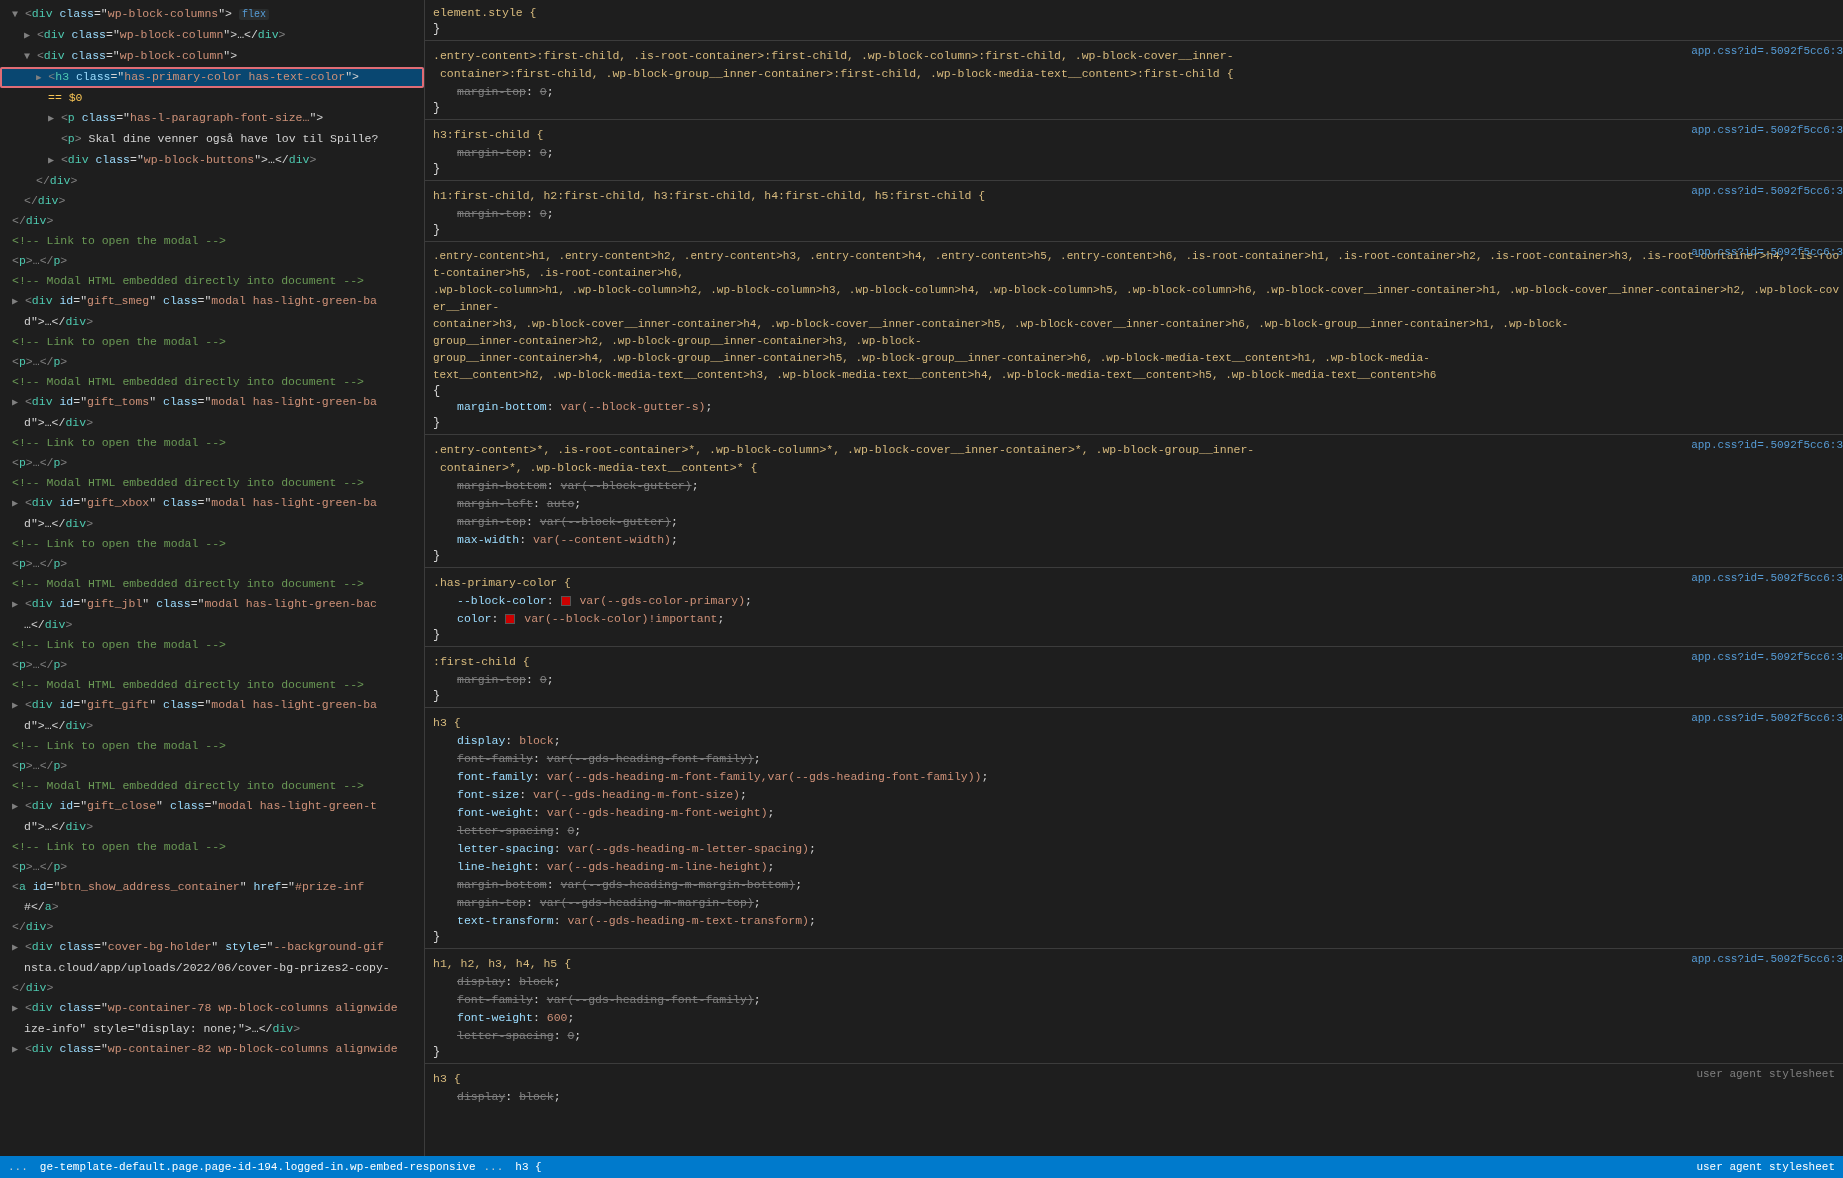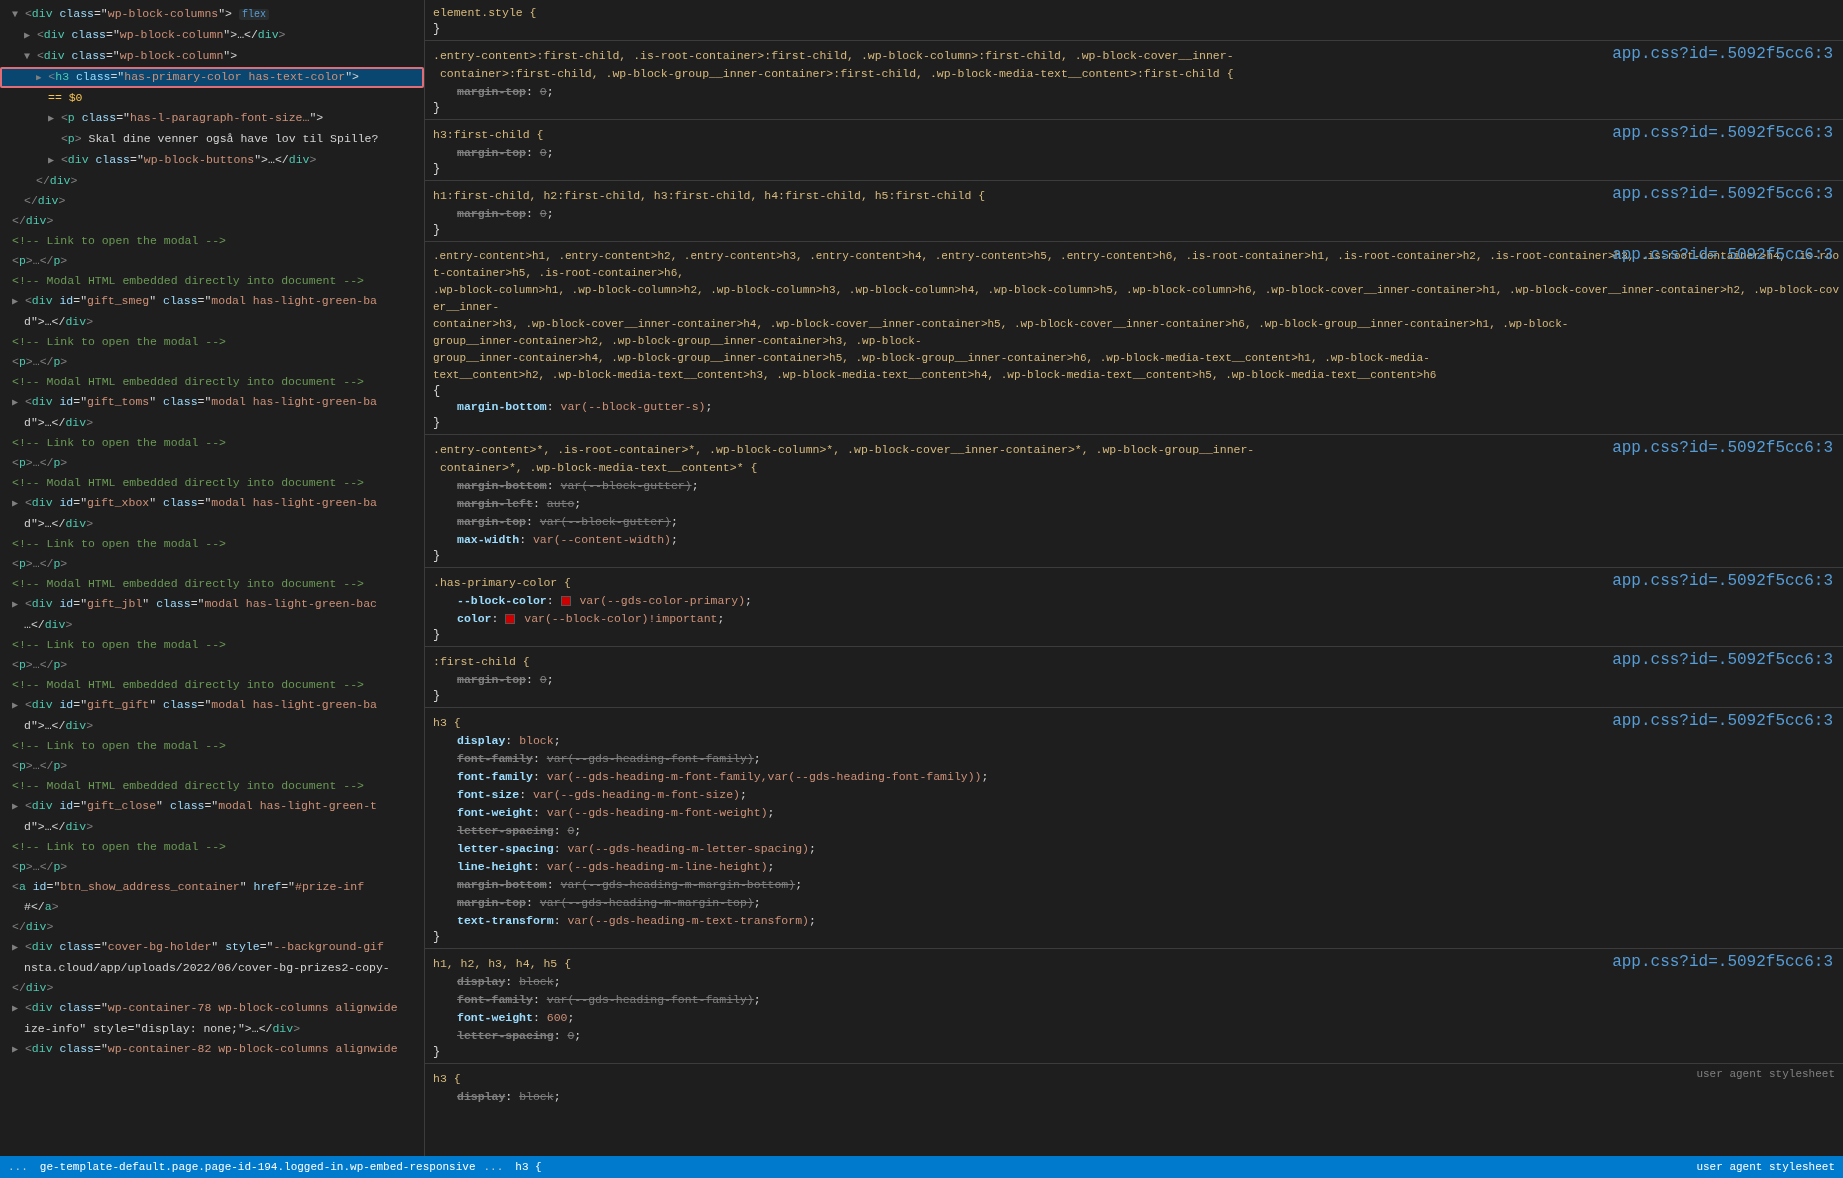--- a/index.html
+++ b/index.html
@@ -79,36 +79,36 @@
     .style-selector {
       color: #d7ba7d;
       font-size: 11.5px;
       line-height: 18px;
       white-space: pre-wrap;
       word-break: break-all;
     }
 
     .style-source {
       position: absolute;
-      right: 10px;
+      right: 0;
       top: 4px;
       color: #569cd6;
-      font-size: 16px;
+      font-size: 11px;
       white-space: nowrap;
     }
 
     .style-brace { color: #d4d4d4; }
 
     .style-property {
       font-size: 11.5px;
       line-height: 18px;
       padding-left: 24px;
     }
 
-    .prop-name { color: #9cdcfe; font-weight: bold; }
+    .prop-name { color: #9cdcfe; }
     .prop-value { color: #ce9178; }
     .prop-colon { color: #d4d4d4; }
     .strikethrough { text-decoration: line-through; color: #808080; }
     .color-swatch {
       display: inline-block;
       width: 10px;
       height: 10px;
       margin-right: 2px;
       border: 1px solid #555;
       vertical-align: middle;

